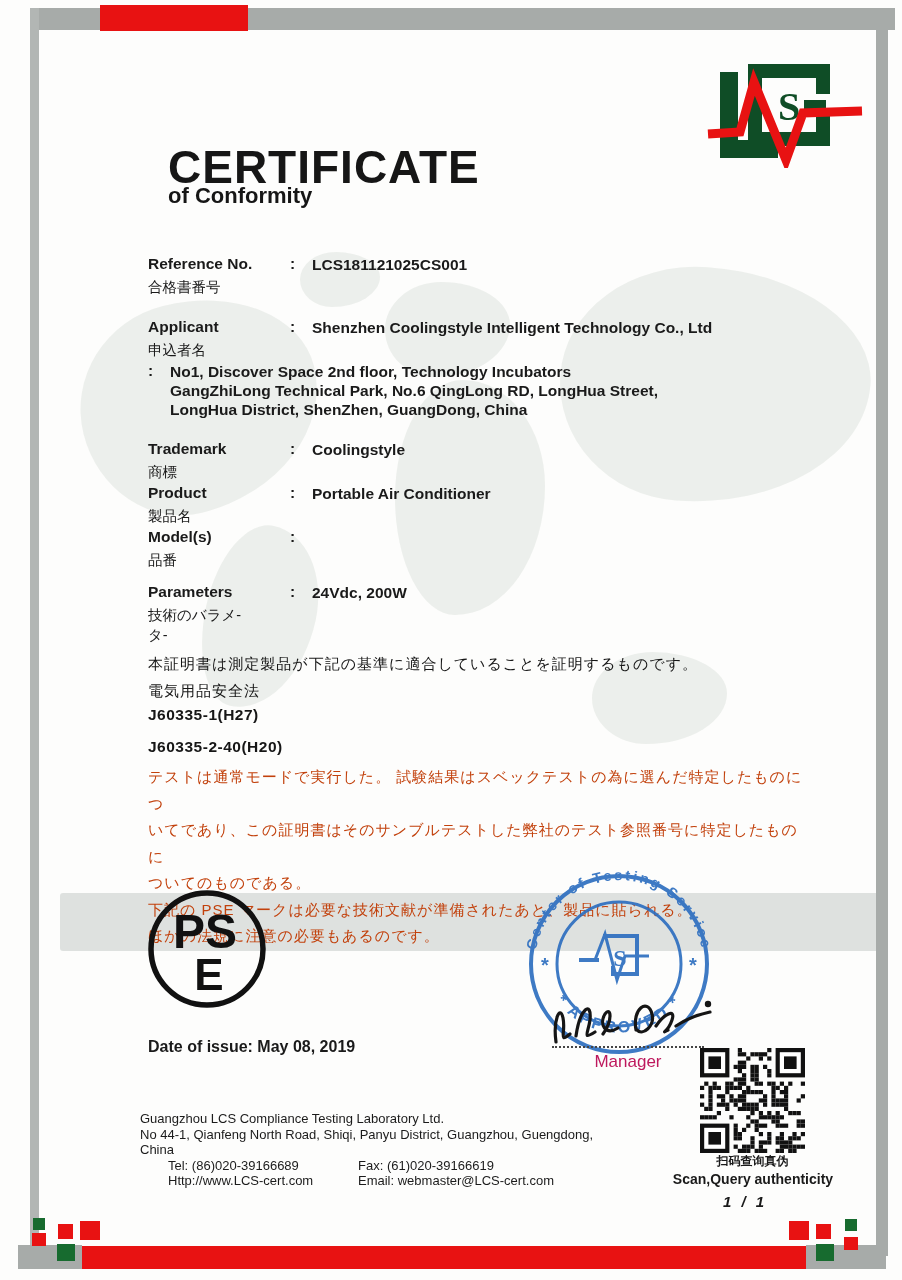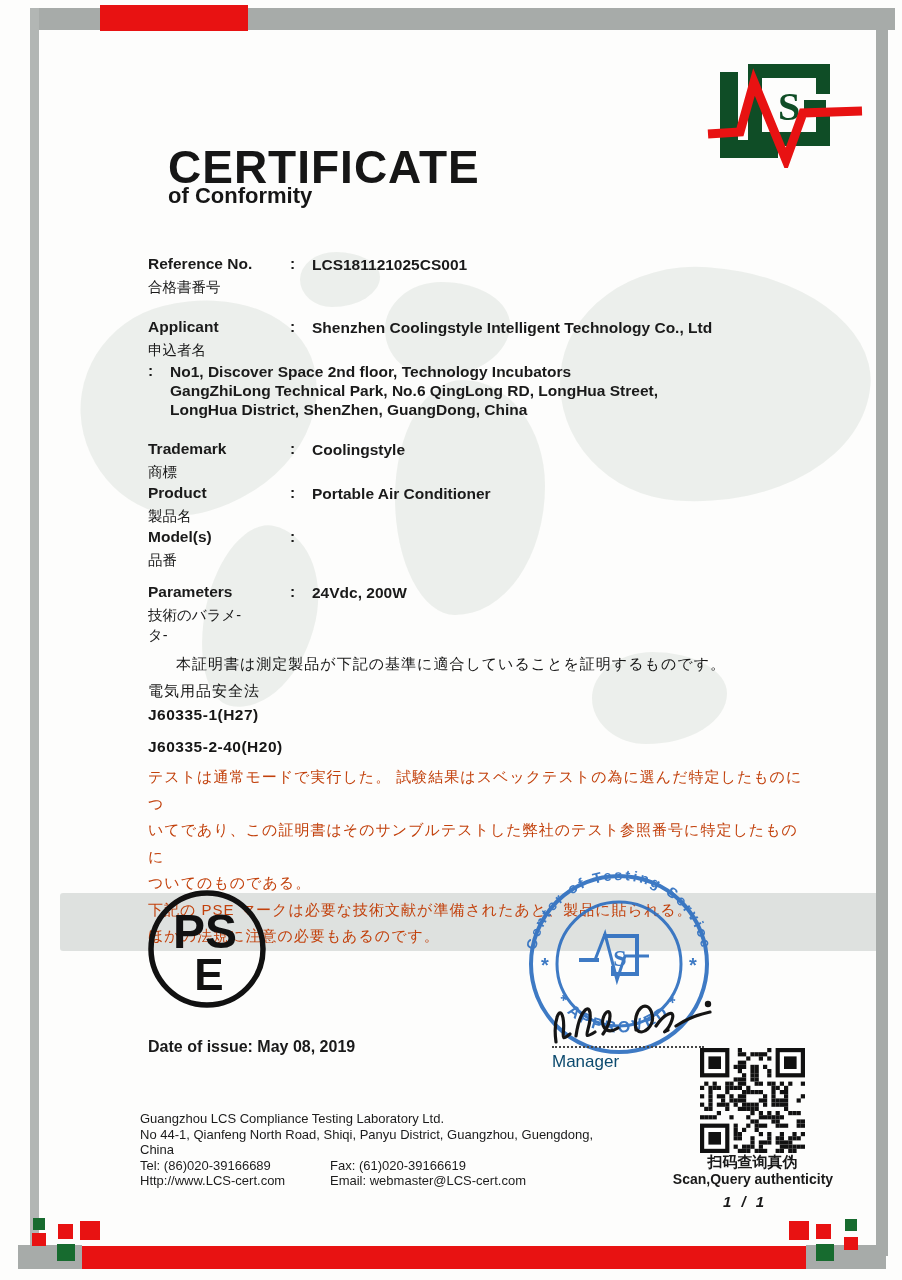--- a/index.html
+++ b/index.html
@@ -44,31 +44,31 @@
   
   .jp-line{position:absolute;left:148px;font-size:15px;letter-spacing:1px;color:#161616;}
   .std{font-weight:700;letter-spacing:.5px;font-size:15.5px;}
   .jp-para{position:absolute;left:148px;width:660px;font-size:15px;letter-spacing:1px;line-height:26.5px;white-space:pre-line;color:#c2410c;}
 
   
   .pse{left:145px;top:886px;}
   .stamp{left:517px;top:862px;opacity:.92;}
   .signature{left:548px;top:992px;}
   .sig-line{left:552px;top:1046px;width:152px;border-bottom:2px dotted #444;}
-  .manager{left:552px;top:1052px;width:152px;text-align:left;font-size:17px;color:#0c4a6e;}
+  .manager{left:552px;top:1052px;width:152px;text-align:center;font-size:17px;color:#be185d;}
   .date-issue{left:148px;top:1038px;font-size:16px;font-weight:700;}
 
   
   .footer{left:140px;top:1111px;font-size:13px;line-height:15.5px;color:#1b1b1b;width:480px;}
   .footer .pair{display:flex;}
-  .footer .pair .c1{width:190px;flex:none;}
+  .footer .pair .c1{width:190px;flex:none;margin-left:28px;}
 
   
   .qr{left:700px;top:1048px;}
-  .qr-zh{left:700px;top:1153px;width:105px;text-align:center;font-size:15px;font-weight:700;}
+  .qr-zh{left:700px;top:1153px;width:105px;text-align:center;font-size:12px;font-weight:700;}
   .qr-en{left:648px;top:1171px;width:210px;text-align:center;font-size:14px;font-weight:700;}
   .page-num{left:700px;top:1193px;width:90px;text-align:center;font-size:15px;font-weight:700;letter-spacing:3px;font-style:italic;}
 </style>
 </head>
 <body>
 
 <div id="page">
 
   <div class="wm band abs"></div>
   <div class="wm blob abs" style="left:80px;top:300px;width:240px;height:210px;transform:rotate(-14deg);"></div>
@@ -160,21 +160,21 @@
   <div class="row" style="top:583px;">
     <div class="lbl">
         <div class="en">Parameters</div>
         <div class="jp">技術のバラメ-
 タ-</div>
       </div>
     <div class="colon">:</div>
     <div class="val">24Vdc, 200W</div>
   </div>
 
-  <div class="jp-line" style="top:655px;margin-left:28px;">本証明書は測定製品が下記の基準に適合していることを証明するものです。</div>
+  <div class="jp-line" style="top:655px;">本証明書は測定製品が下記の基準に適合していることを証明するものです。</div>
   <div class="jp-line" style="top:682px;">電気用品安全法</div>
   <div class="jp-line std" style="top:706px;">J60335-1(H27)</div>
   <div class="jp-line std" style="top:738px;">J60335-2-40(H20)</div>
   <div class="jp-para" style="top:764px;">テストは通常モードで実行した。 試験結果はスベックテストの為に選んだ特定したものにつ
 いてであり、この証明書はそのサンブルテストした弊社のテスト参照番号に特定したものに
 ついてのものである。
 下記の PSE マークは必要な技術文献が準備されたあと、製品に貼られる。
 ほかの法規に注意の必要もあるのです。</div>
 
   <svg class="pse abs" width="124" height="126" viewBox="0 0 124 126">

